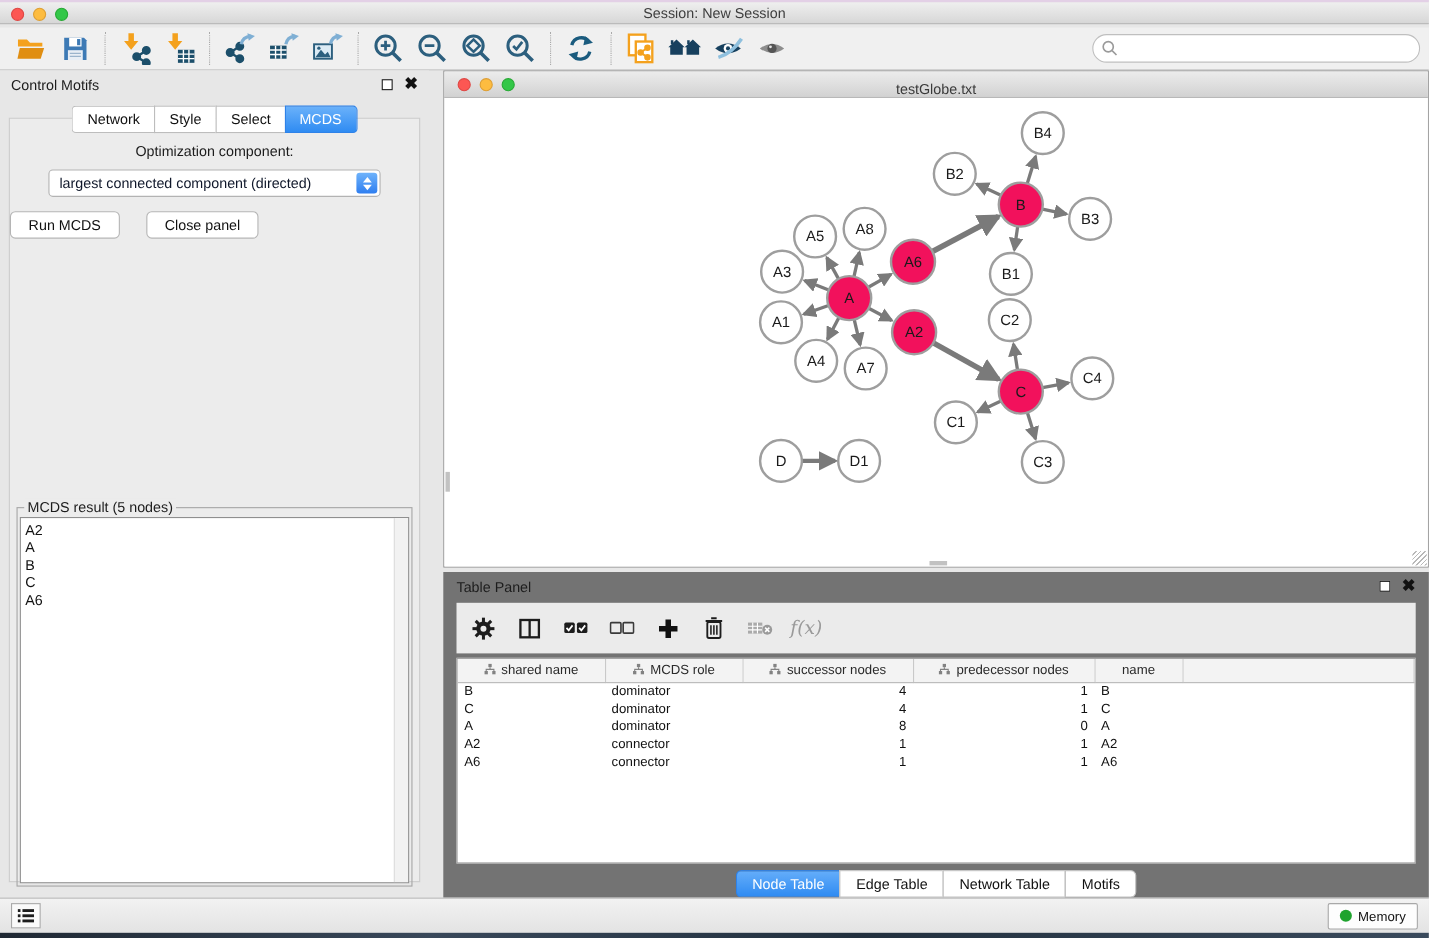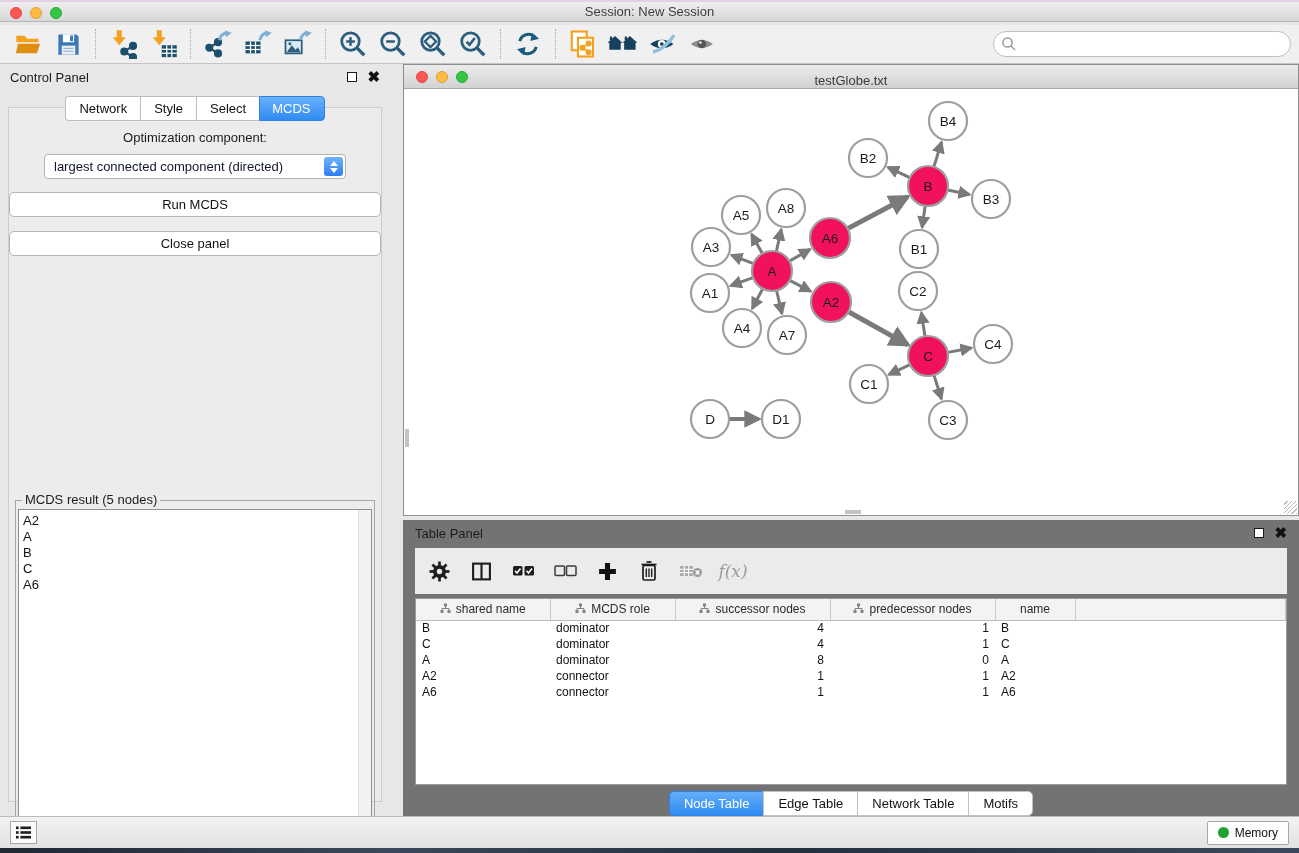--- a/index.html
+++ b/index.html
@@ -42,21 +42,21 @@
   .cp-content { position:absolute; left:8px; right:8px; top:43px; bottom:14px; background:#ececec;
     border:1px solid #cdcdcd; padding-top:22px; }
   .opt-label { text-align:center; font-size:13px; color:#1c1c1c; }
   .dropdown { position:relative; margin:9px 35px 0 35px; height:25px; background:#fff; border:1px solid #b3b3b3;
     border-radius:4px; display:flex; align-items:center; padding-left:9px; font-size:13px; color:#0f172a; }
   .dd-stepper { position:absolute; right:2px; top:2px; bottom:2px; width:19px; border-radius:3px;
     background:linear-gradient(#6fb3fb,#2e7ef0); display:flex; flex-direction:column; align-items:center; justify-content:center; gap:2px; }
   .dd-stepper i { width:0; height:0; border-left:4px solid transparent; border-right:4px solid transparent; }
   .dd-stepper .up { border-bottom:5px solid #fff; }
   .dd-stepper .dn { border-top:5px solid #fff; }
-  .cp-buttons { display:flex; justify-content:center; gap:14px; margin-top:13px;flex-direction:column; }
+  .cp-buttons { display:flex; gap:24px; margin-top:13px; }
   .btn { background:#fff; border:1px solid #b5b5b5; border-radius:5px; padding:4px 16px; font-size:13px; color:#111; }
   .result-box { margin:244px 6px 0 6px; border:1px solid #a6a6a6; height:345px; position:relative; padding:8px 2px 2px 2px; }
   .result-legend { position:absolute; top:-9px; left:6px; background:#ececec; padding:0 3px; font-size:13px; color:#1c1c1c; }
   .result-list { background:#fff; border:1px solid #8f8f8f; height:100%; overflow:hidden; position:relative;
     padding:3px 0 0 4px; font-size:13px; line-height:16px; color:#111; }
   .result-scroll { position:absolute; right:0; top:0; bottom:0; width:13px; background:#f2f2f2; border-left:1px solid #ddd; }
 
   
   .net-window { position:absolute; left:403px; top:64px; width:896px; height:452px; background:#fff;
     border:1px solid #8f8f8f; }
@@ -273,21 +273,21 @@
     <svg width="16" height="16" viewBox="0 0 16 16">
       <circle cx="6.5" cy="6.5" r="4.6" fill="none" stroke="#9a9a9a" stroke-width="1.5"></circle>
       <line x1="10" y1="10" x2="14" y2="14" stroke="#9a9a9a" stroke-width="1.5"></line>
     </svg>
     <input type="text" placeholder="" style="">
   </div>
 </div>
 
 <div class="control-panel">
   <div class="cp-head">
-    <span class="cp-title">Control Panel</span>
+    <span class="cp-title">Control Motifs</span>
     <span class="win-ctrl">
       <span class="wc-float"></span>
       <span class="wc-close">✖</span>
     </span>
   </div>
   <div class="cp-tabs">
     <div class="cp-tab">Network</div>
     <div class="cp-tab">Style</div>
     <div class="cp-tab">Select</div>
     <div class="cp-tab active">MCDS</div>

